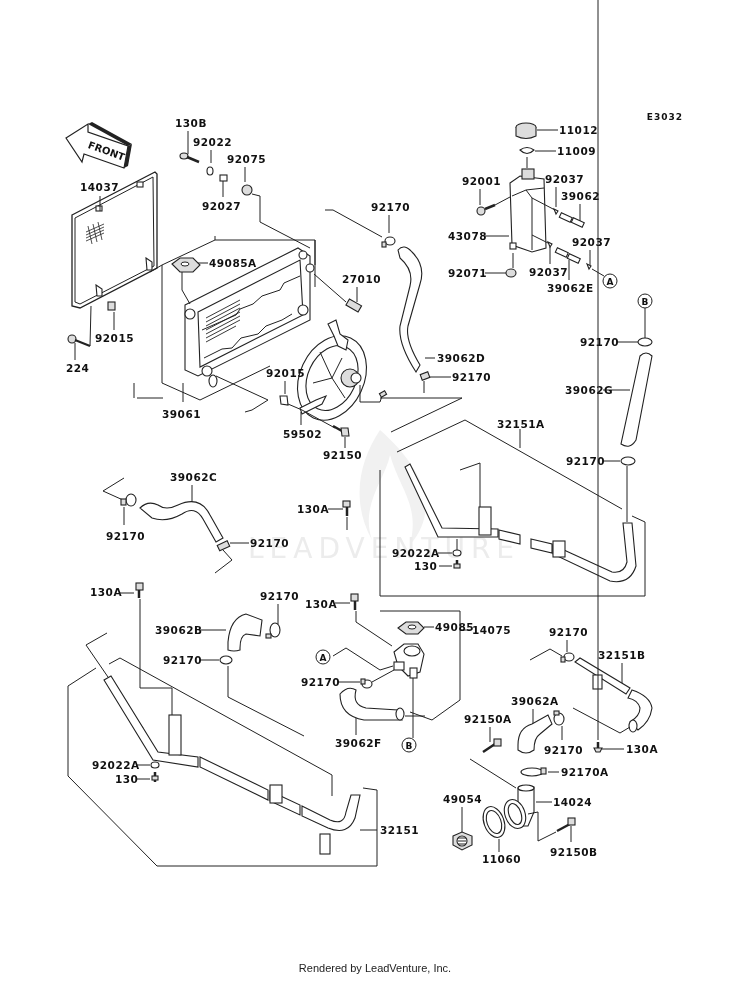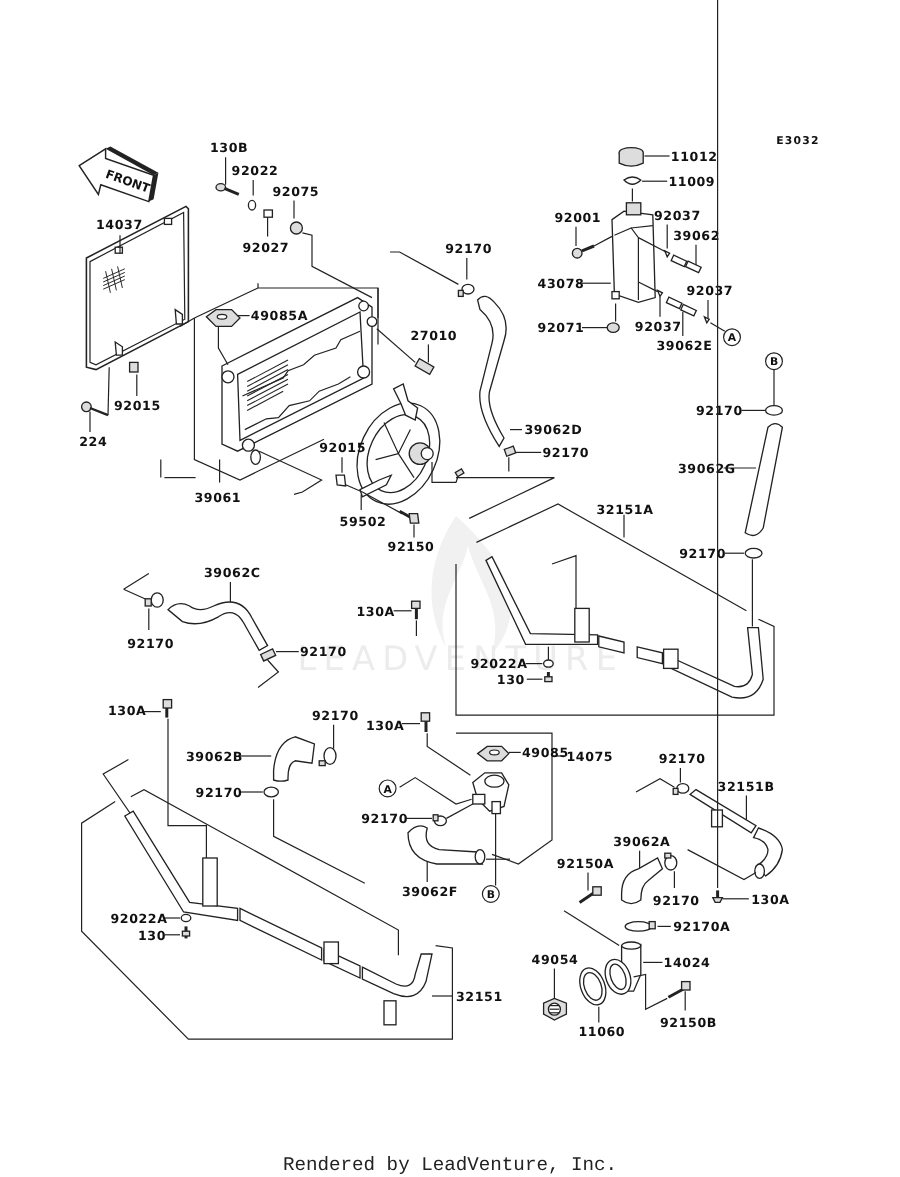--- a/index.html
+++ b/index.html
@@ -5,21 +5,21 @@
   html, body { margin: 0; padding: 0; background: #ffffff; }
   body { width: 750px; height: 981px; position: relative; overflow: hidden; font-family: "Liberation Sans", sans-serif; }
   #diagram { position: absolute; left: 0; top: 0; width: 750px; height: 981px; }
   .lbl { font-family: "DejaVu Sans", sans-serif; font-size: 10.5px; font-weight: bold; fill: #111; letter-spacing: 0.5px; }
   .code { font-family: "DejaVu Sans", sans-serif; font-size: 9px; font-weight: bold; fill: #111; letter-spacing: 1px; }
   .ln { stroke: #222; stroke-width: 1; fill: none; }
   .part { stroke: #222; stroke-width: 1.1; fill: #fff; }
   .partg { stroke: #222; stroke-width: 1.1; fill: #ddd; }
   .hose { stroke: #222; stroke-width: 1.1; fill: #fff; }
   .wm { font-family: "DejaVu Sans", sans-serif; font-size: 28px; fill: #ececec; letter-spacing: 6px; }
-  .footer { position: absolute; left: 0; width: 750px; top: 962px; text-align: center; font-family: Liberation Mono, monospace; font-size: 16px; color: #222; }
+  .footer { position: absolute; left: 0; width: 750px; top: 962px; text-align: center; font-family: Liberation Sans, sans-serif; font-size: 11px; color: #222; }
   .circ { stroke: #222; stroke-width: 1; fill: #fff; }
   .circt { font-family: "DejaVu Sans", sans-serif; font-size: 9px; font-weight: bold; fill: #111; text-anchor: middle; }
 </style>
 </head>
 <body>
 
 <svg id="diagram" viewBox="0 0 750 981" xmlns="http://www.w3.org/2000/svg">
 
   <g>
     <path d="M380 430 C 360 460, 350 500, 372 540 C 360 505, 385 480, 390 455 C 400 490, 420 505, 410 545 C 440 510, 425 470, 380 430 Z" fill="#f1f1f1"></path>

